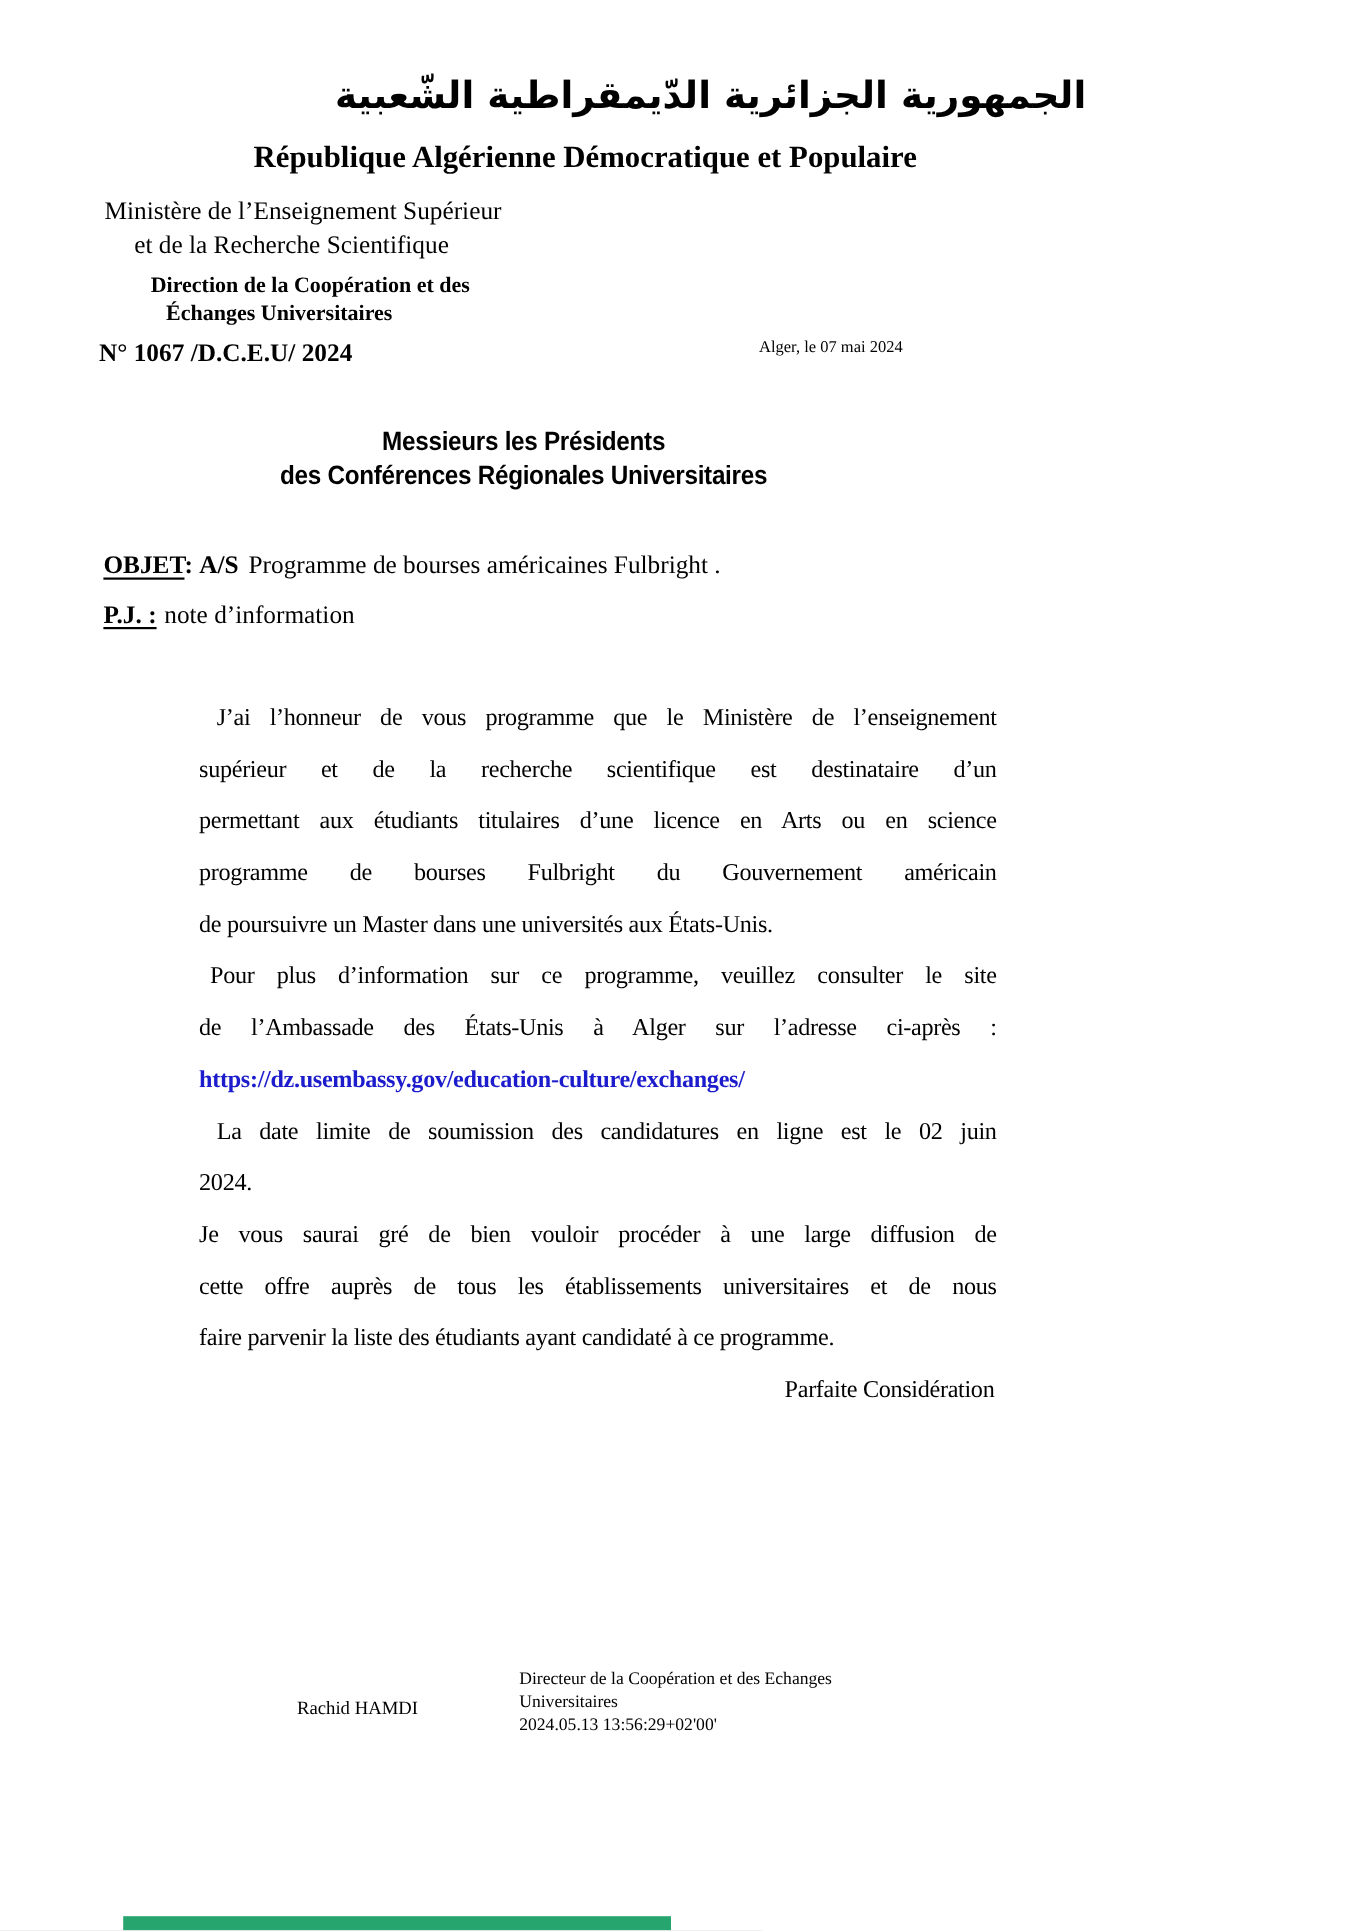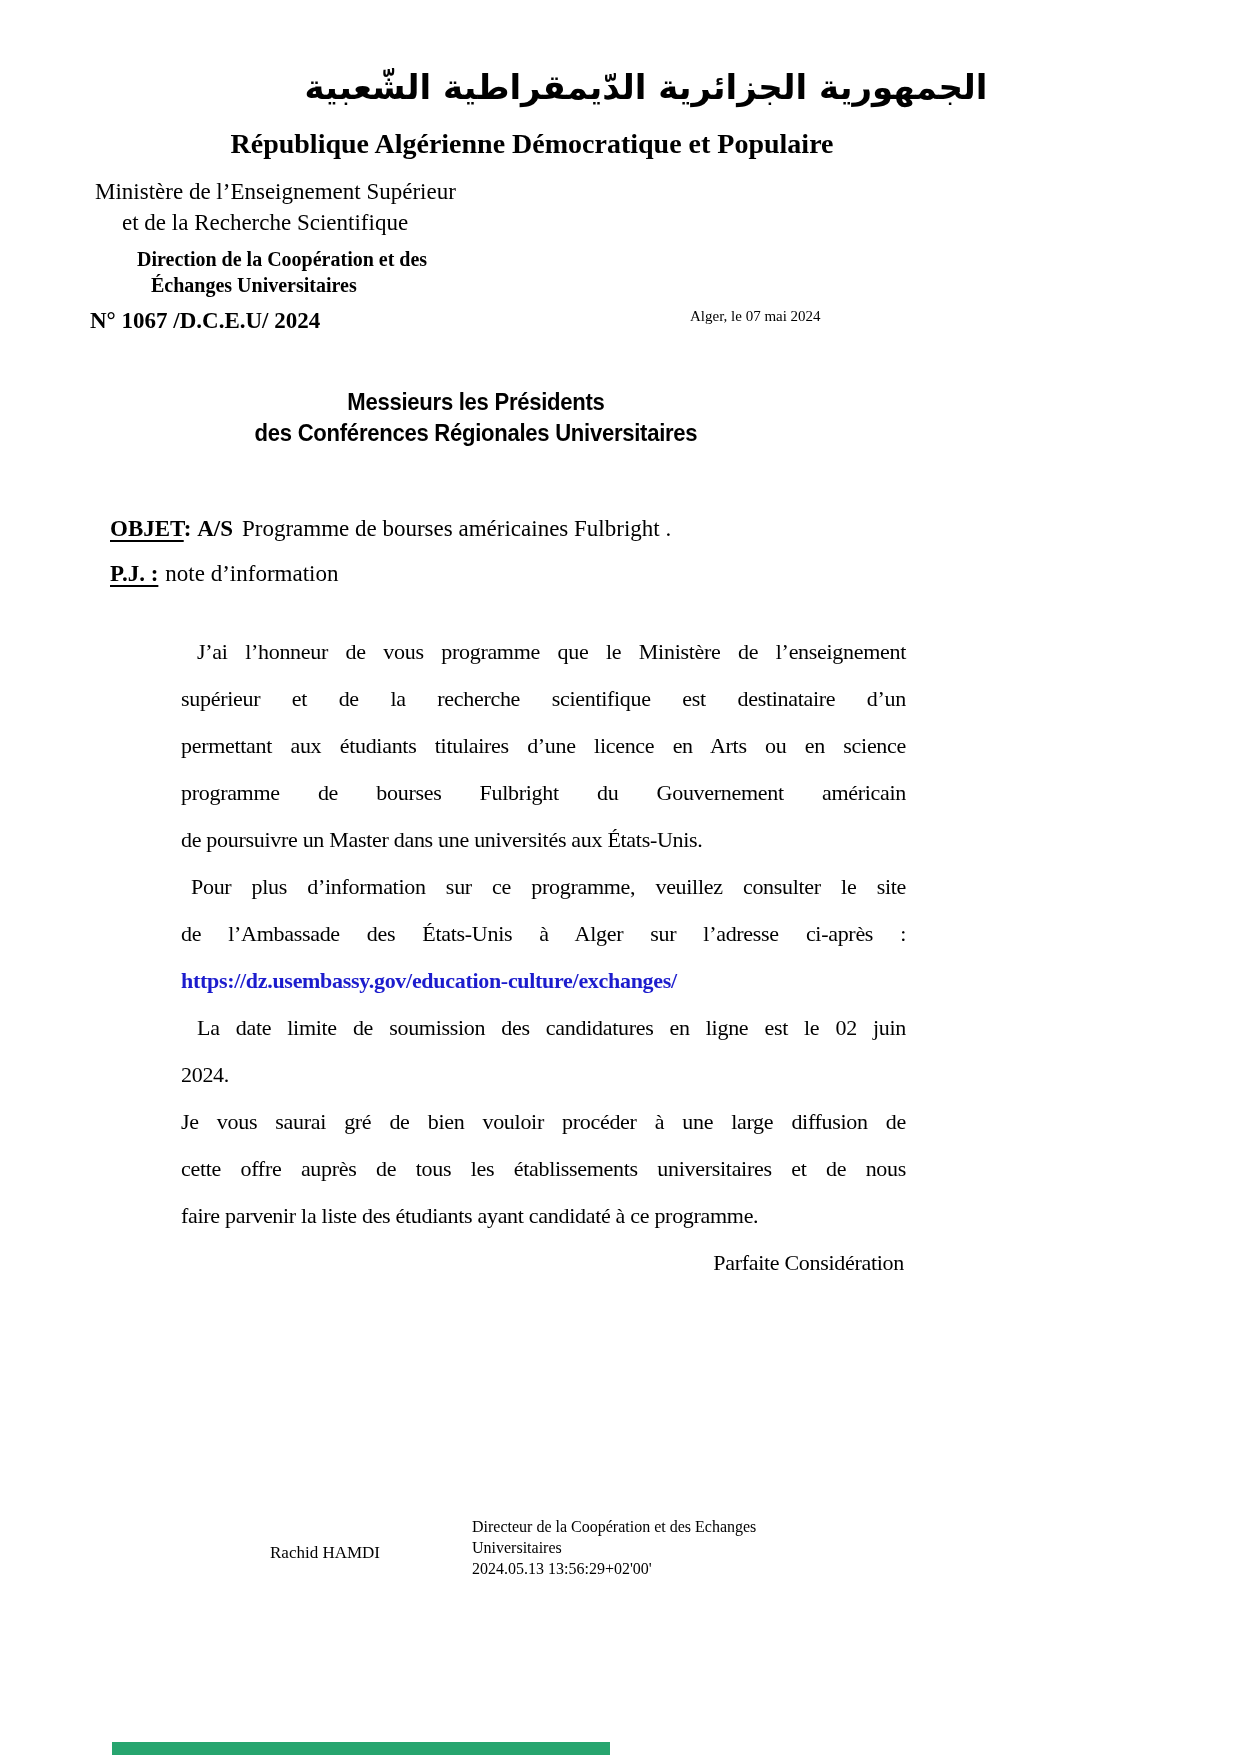--- a/index.html
+++ b/index.html
@@ -61,23 +61,22 @@
     font-weight: bold;
     font-size: 24px;
     line-height: 31px;
     letter-spacing: -0.3px;
     transform: scaleX(0.92);
     transform-origin: 476px 0;
   }
 
   
   .subject-line, .pj-line {
-    position: absolute; left: 110px;
+    position: absolute; left: 94px;
     font-size: 23px;
-    margin-top: 15px;
   }
   .subject-line { top: 501px; }
   .pj-line { top: 546px; }
   .lbl-underline {
     font-weight: bold;
     text-decoration: underline;
     text-decoration-thickness: 2px;
     text-underline-offset: 4px;
   }
   .bold { font-weight: bold; }

